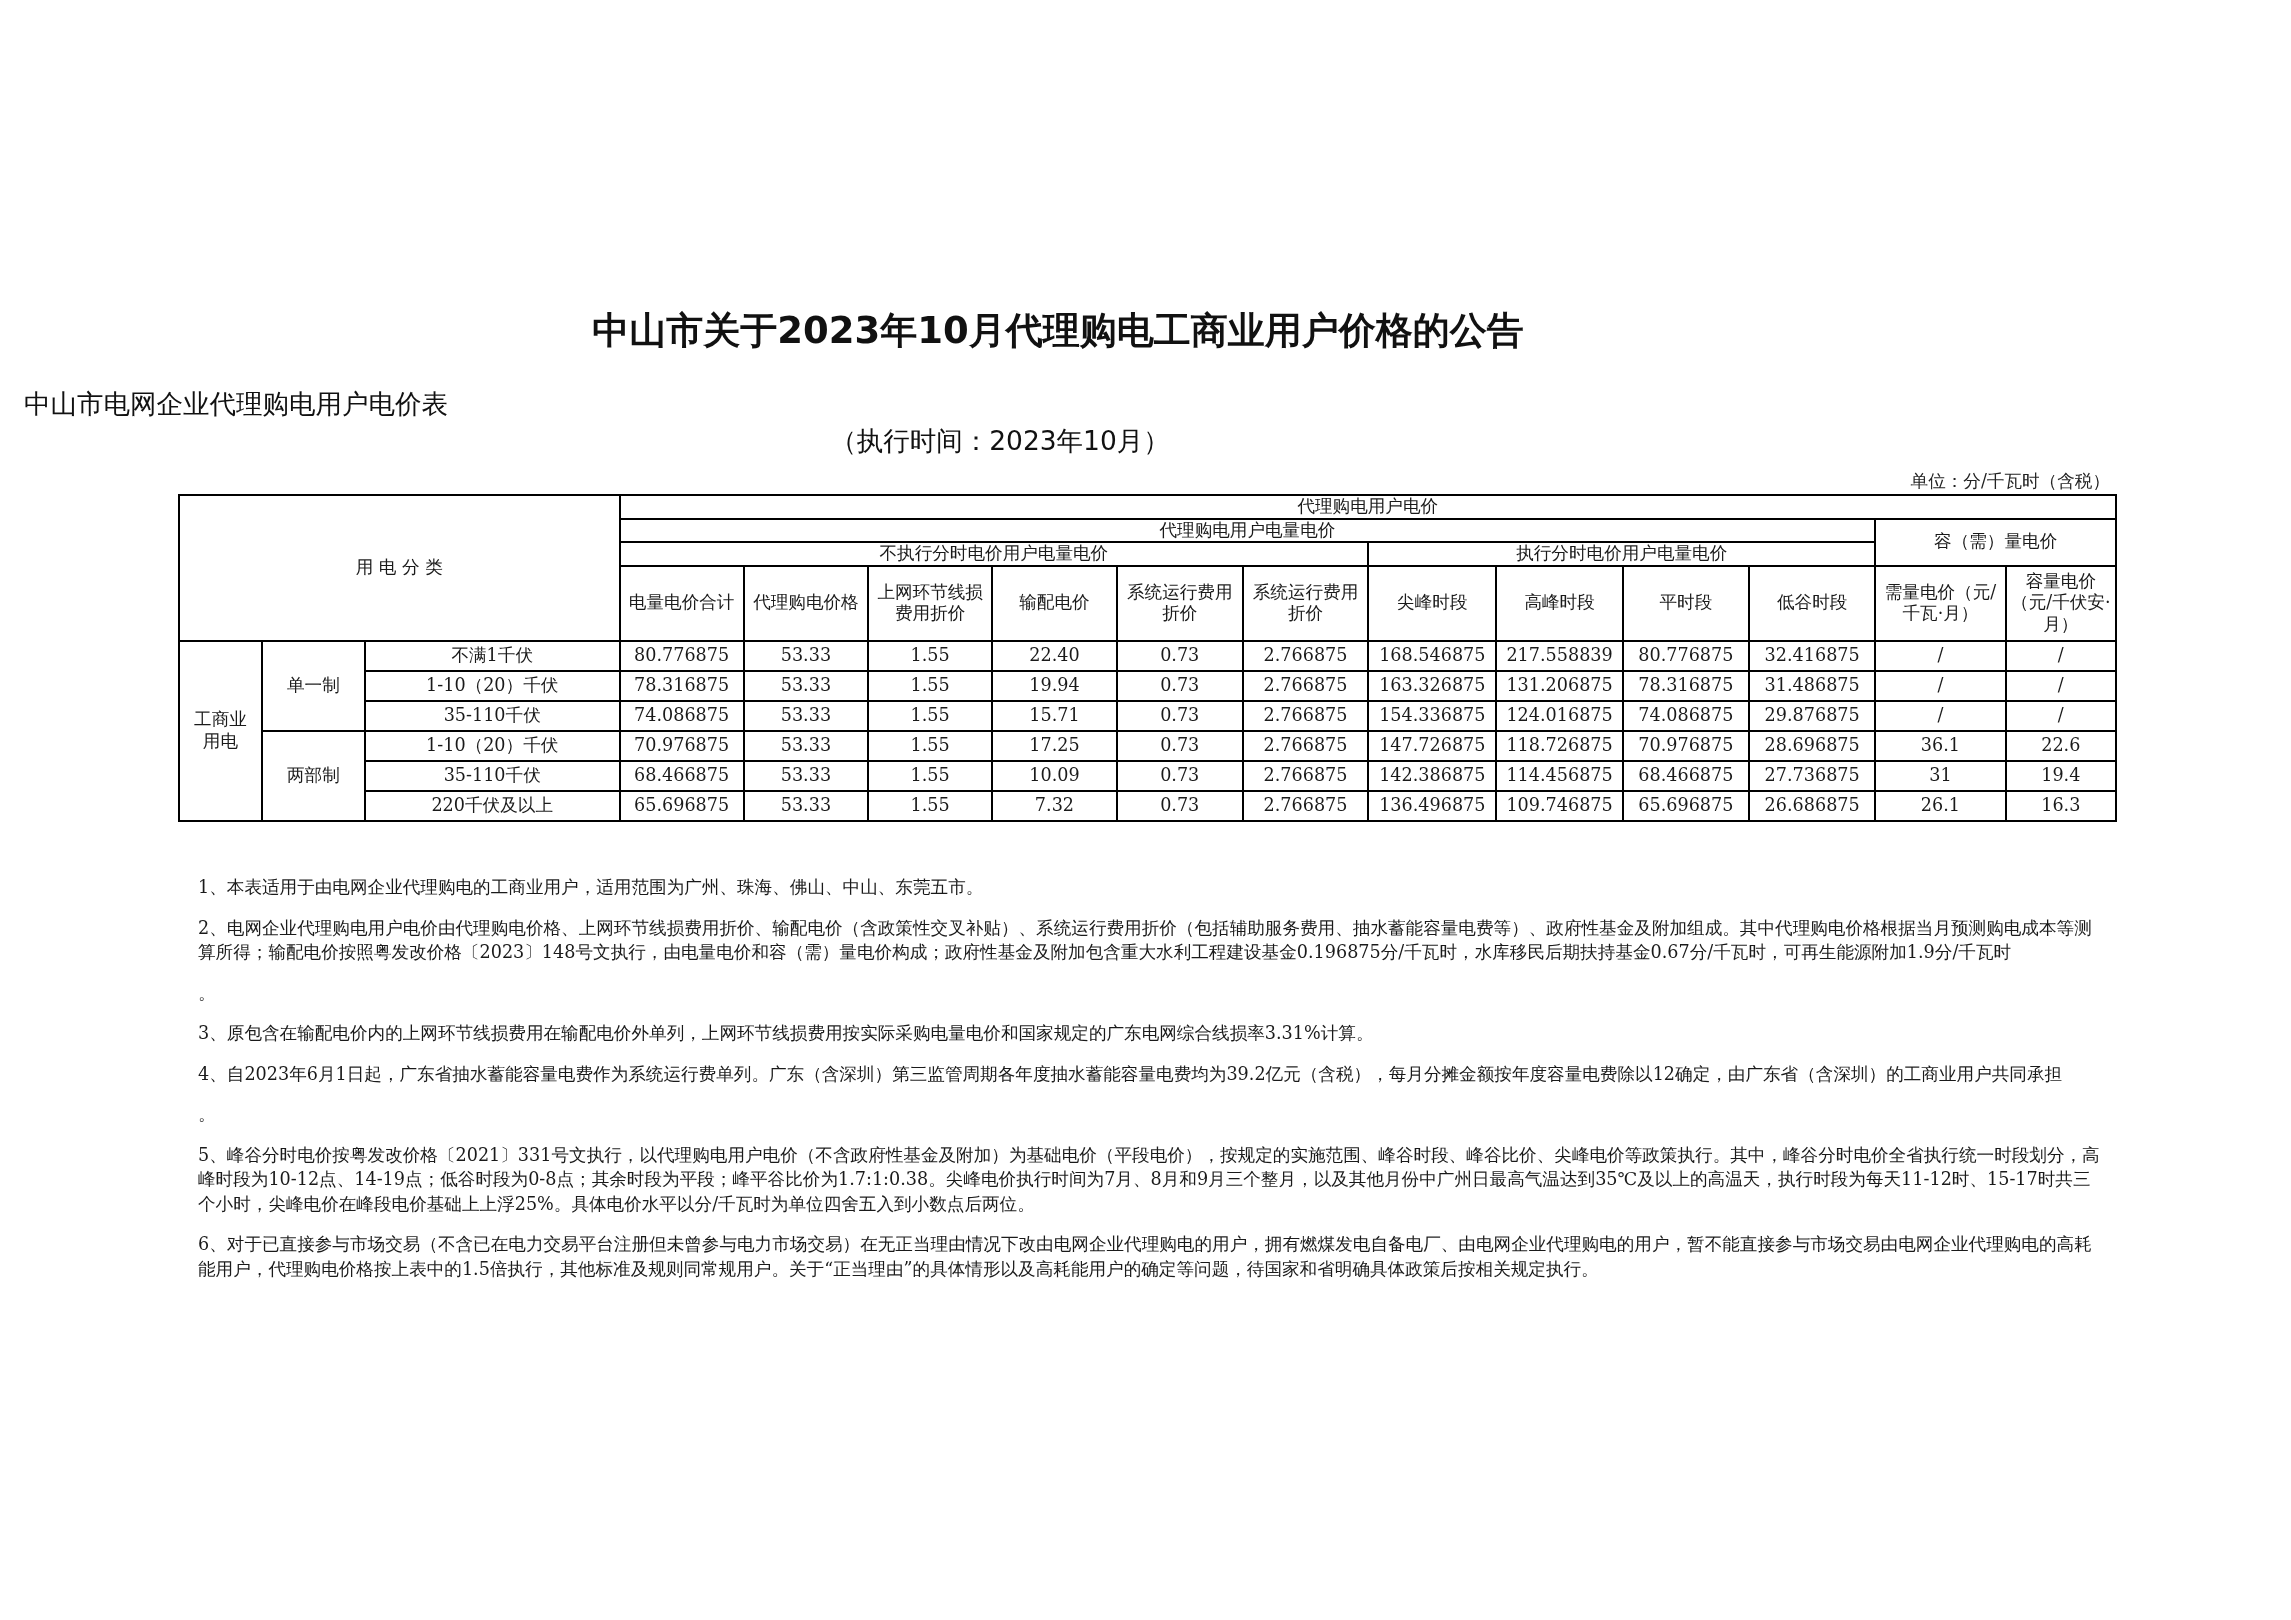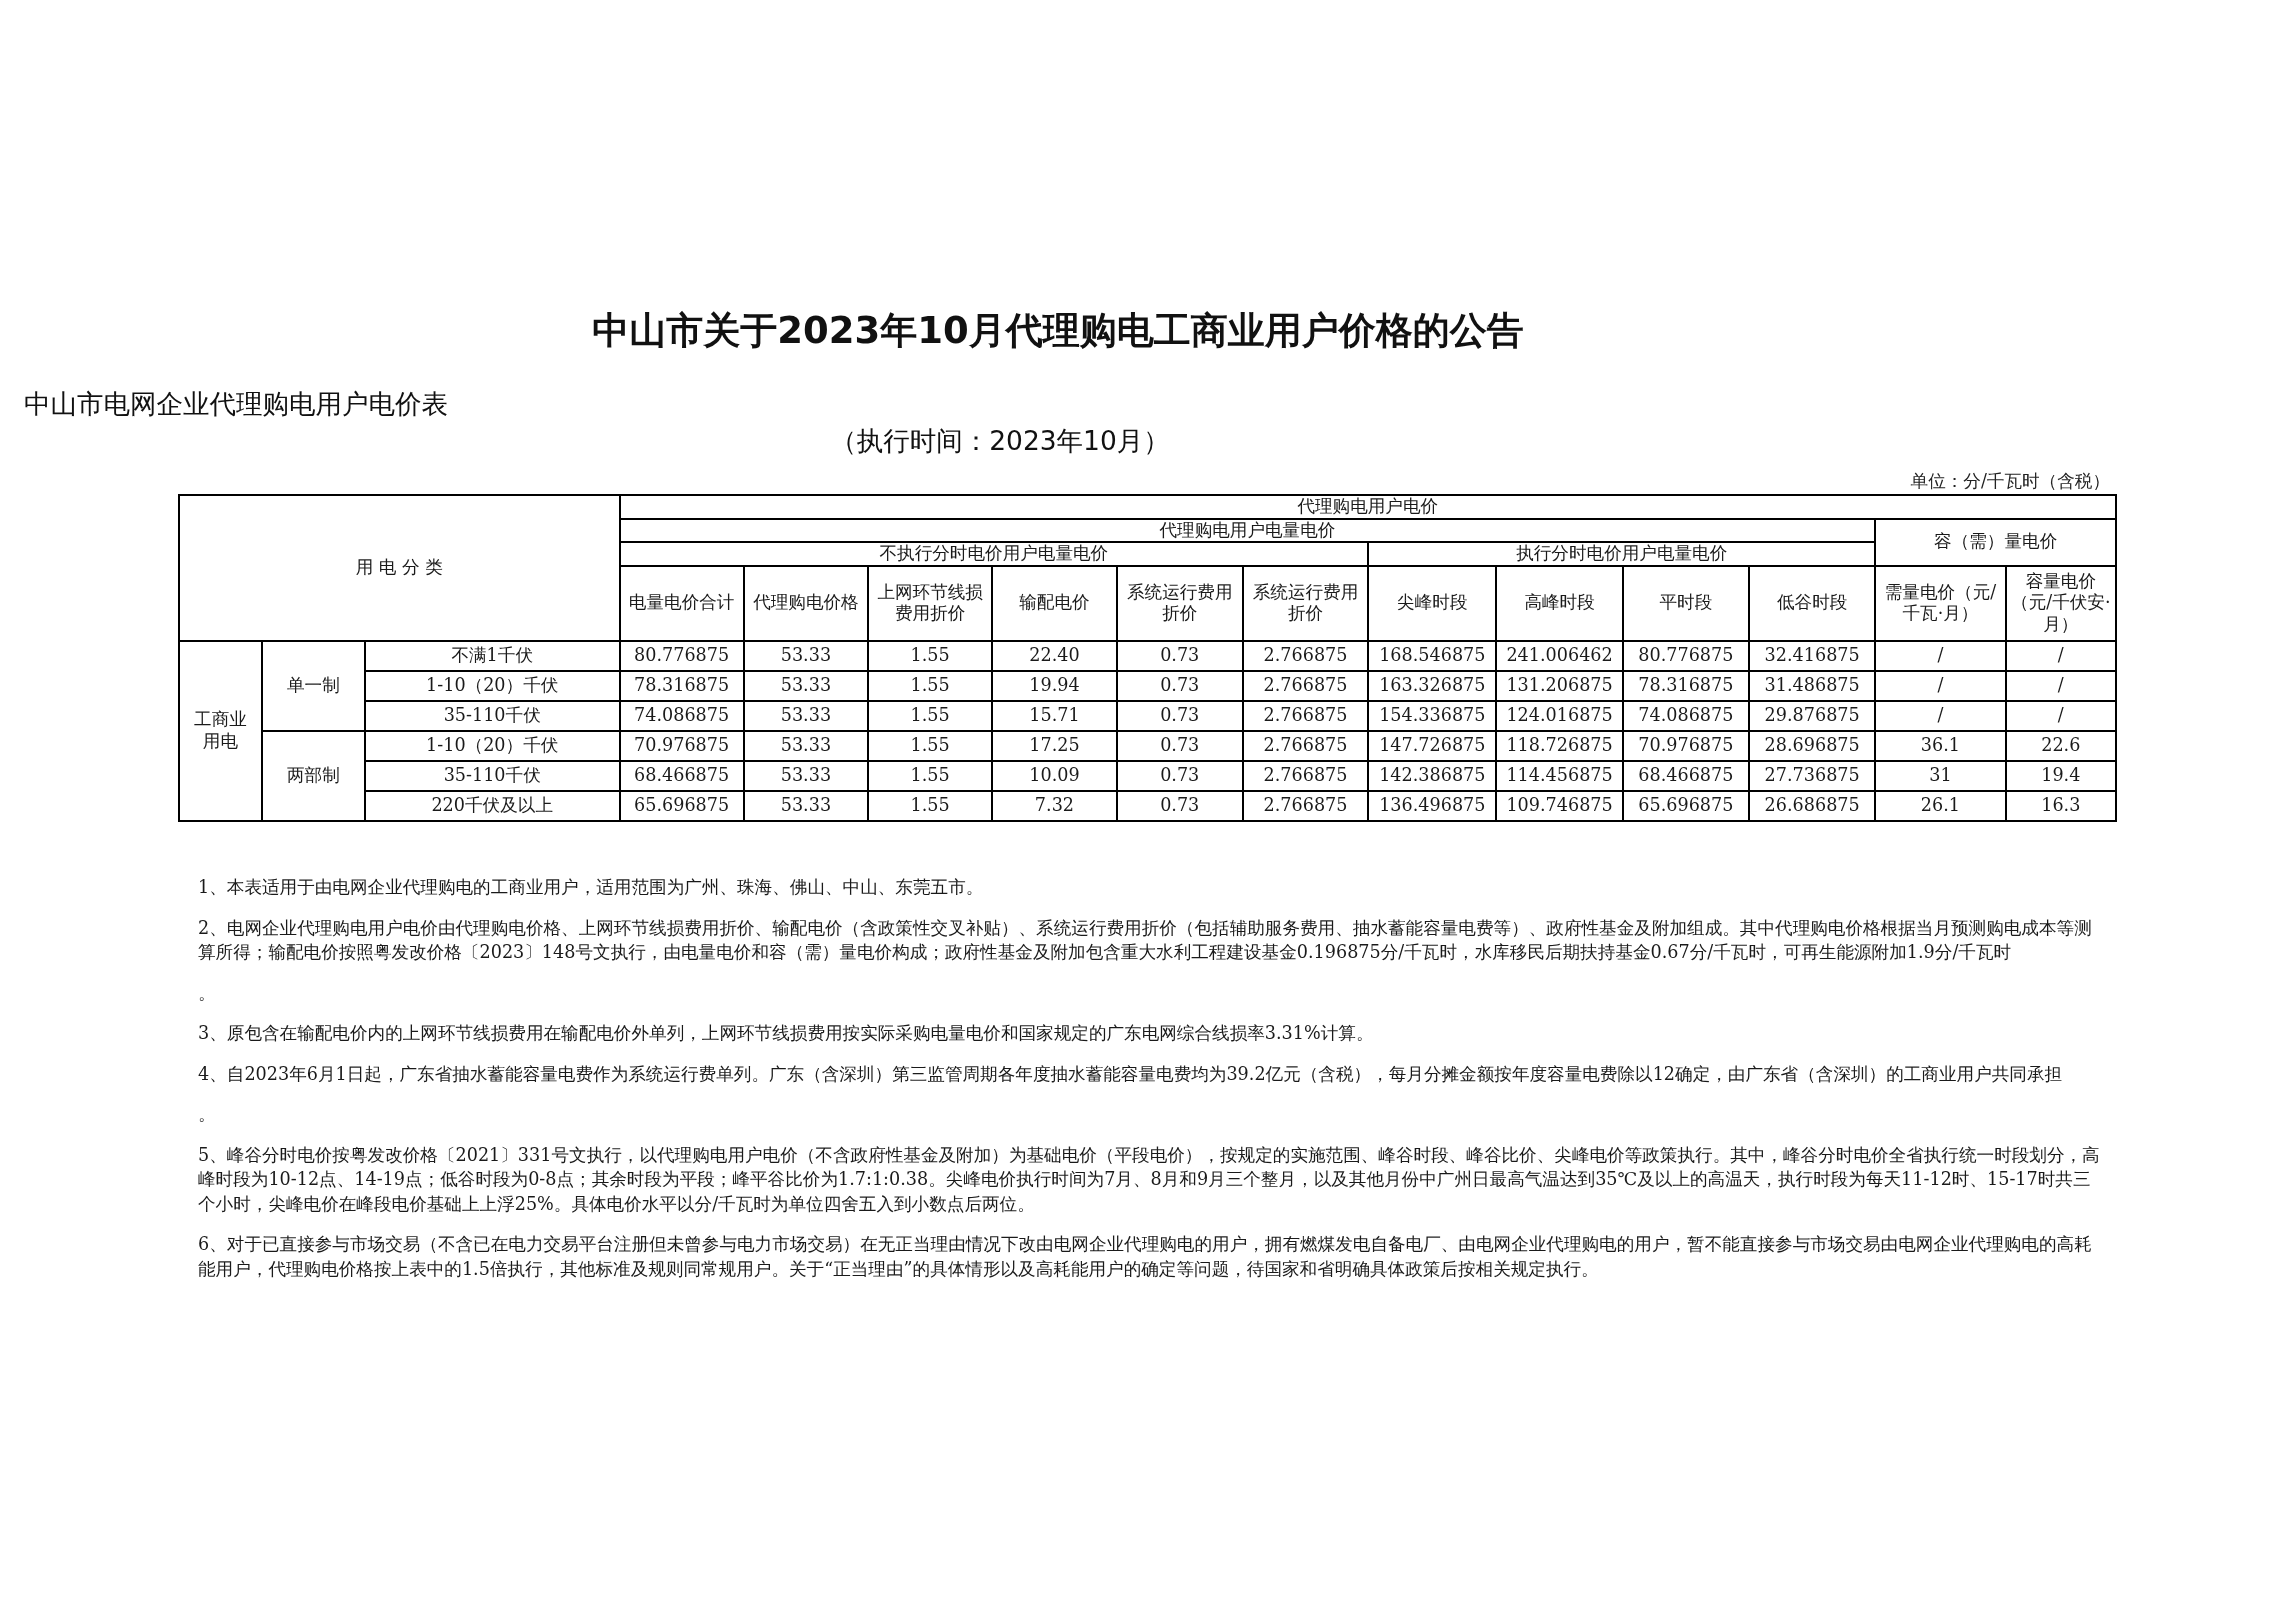--- a/index.html
+++ b/index.html
@@ -106,21 +106,21 @@
       <td rowspan="6" style="padding:0 6px;text-align:center;">工商业用电</td>
       <td rowspan="3">单一制</td>
       <td>不满1千伏</td>
       <td>80.776875</td>
       <td>53.33</td>
       <td>1.55</td>
       <td>22.40</td>
       <td>0.73</td>
       <td>2.766875</td>
       <td>168.546875</td>
-      <td>241.006462</td>
+      <td>217.558839</td>
       <td>80.776875</td>
       <td>32.416875</td>
       <td>/</td>
       <td>/</td>
     </tr>
     <tr>
       <td>1-10（20）千伏</td>
       <td>78.316875</td>
       <td>53.33</td>
       <td>1.55</td>

